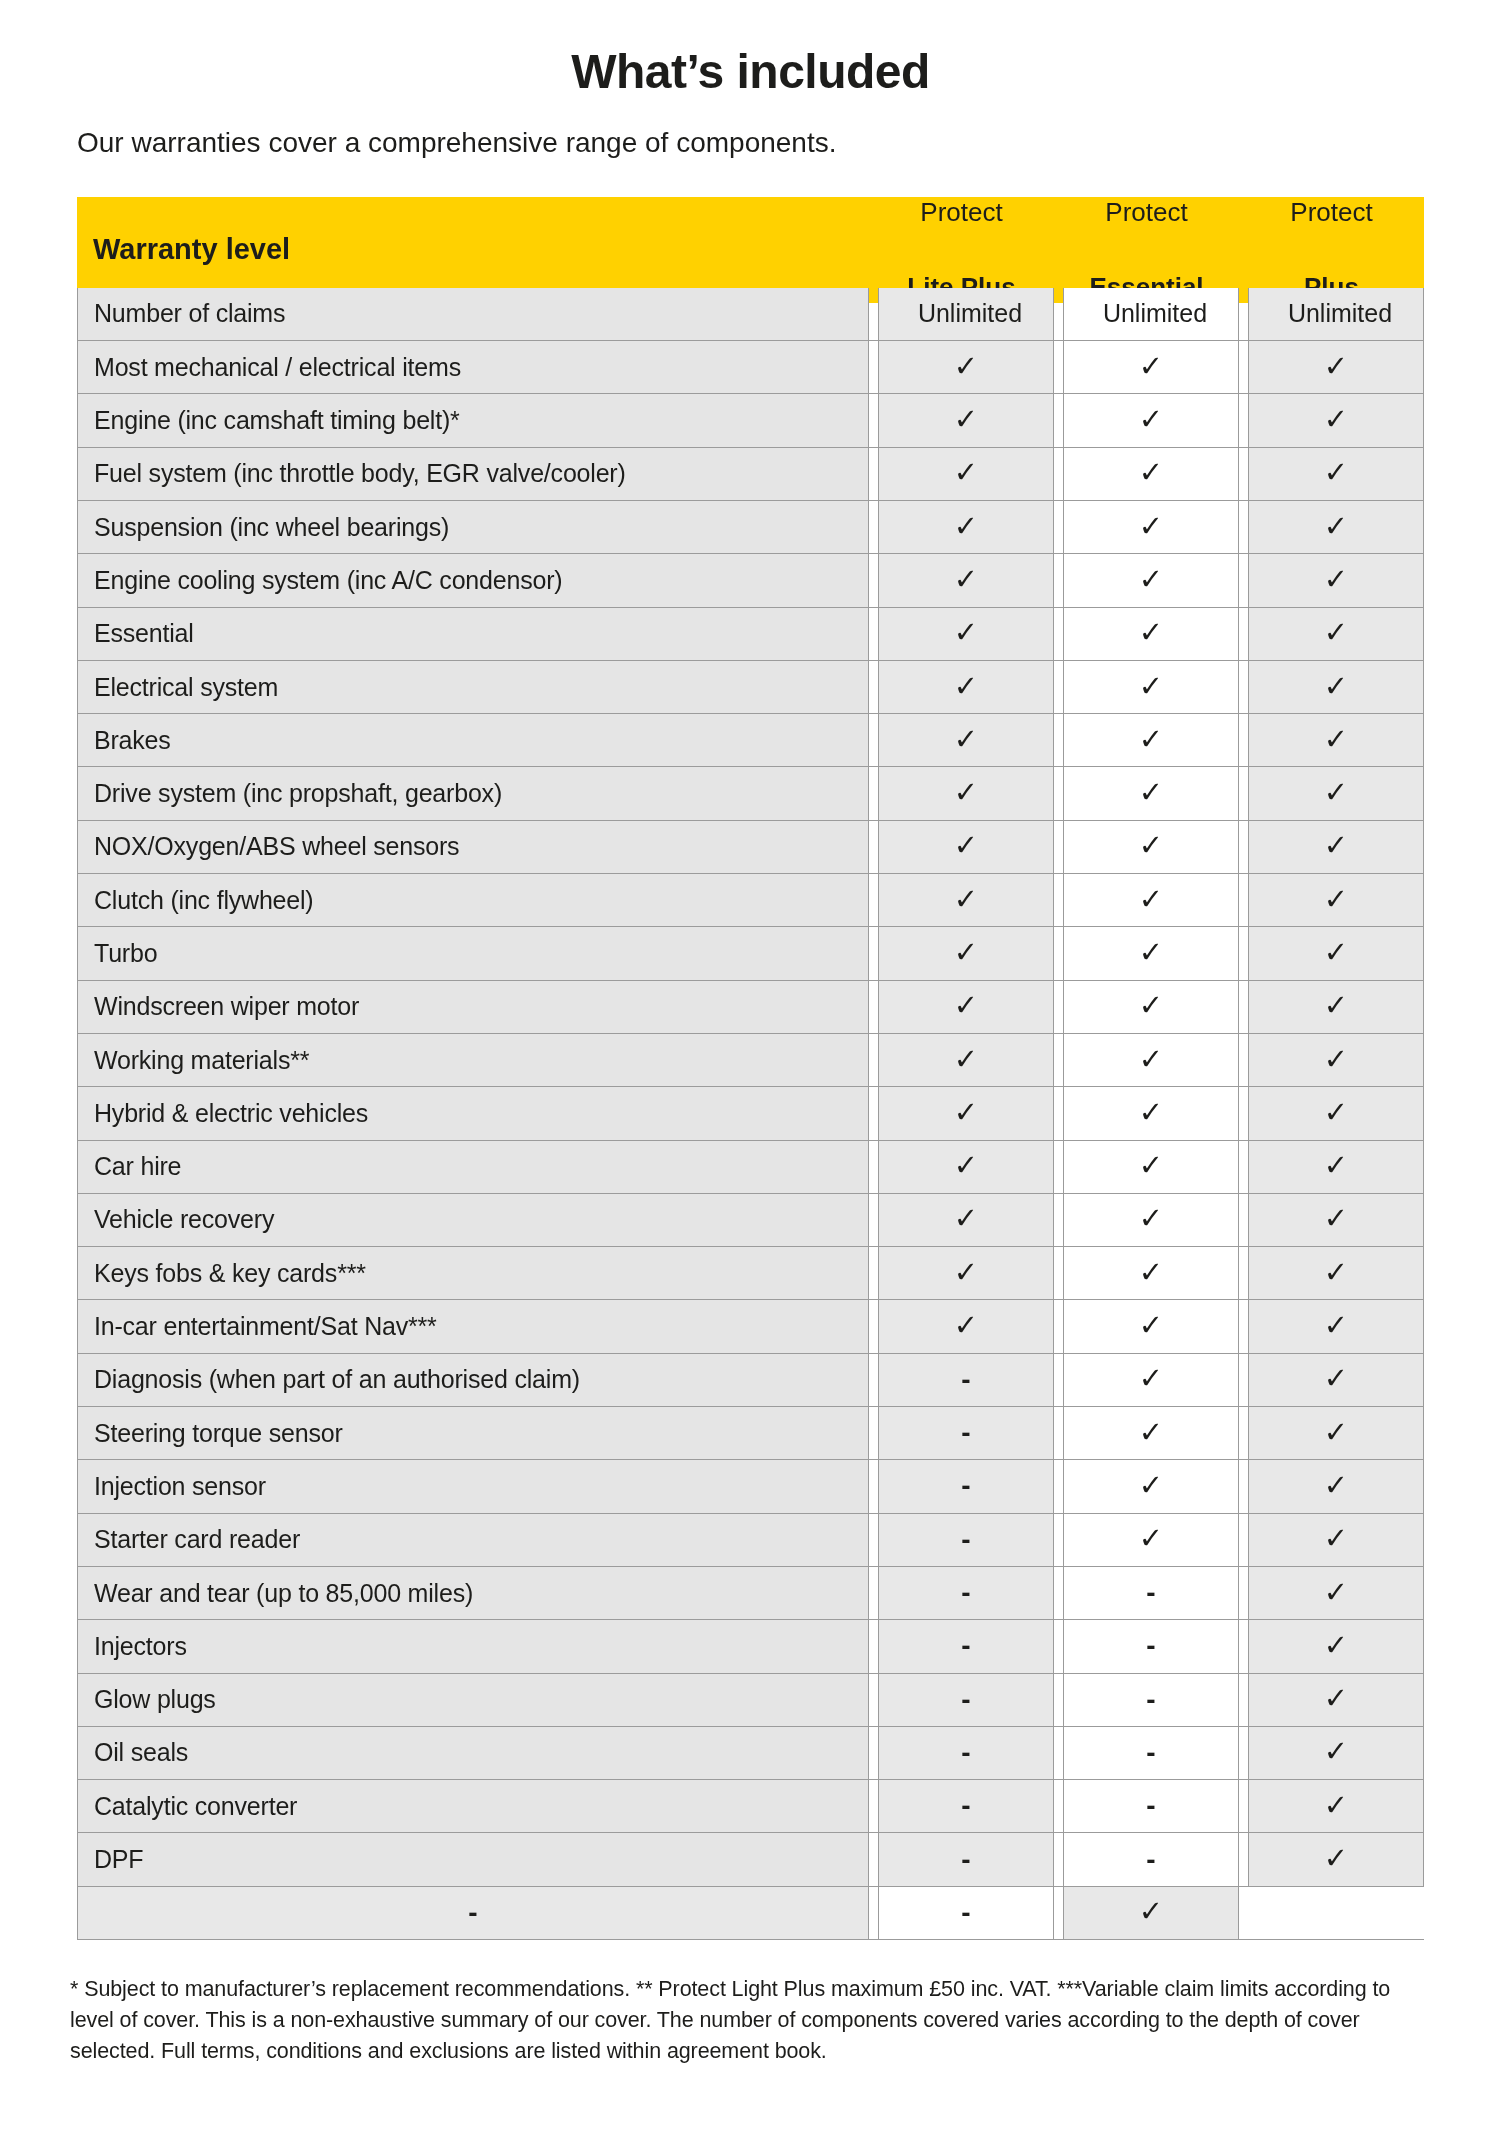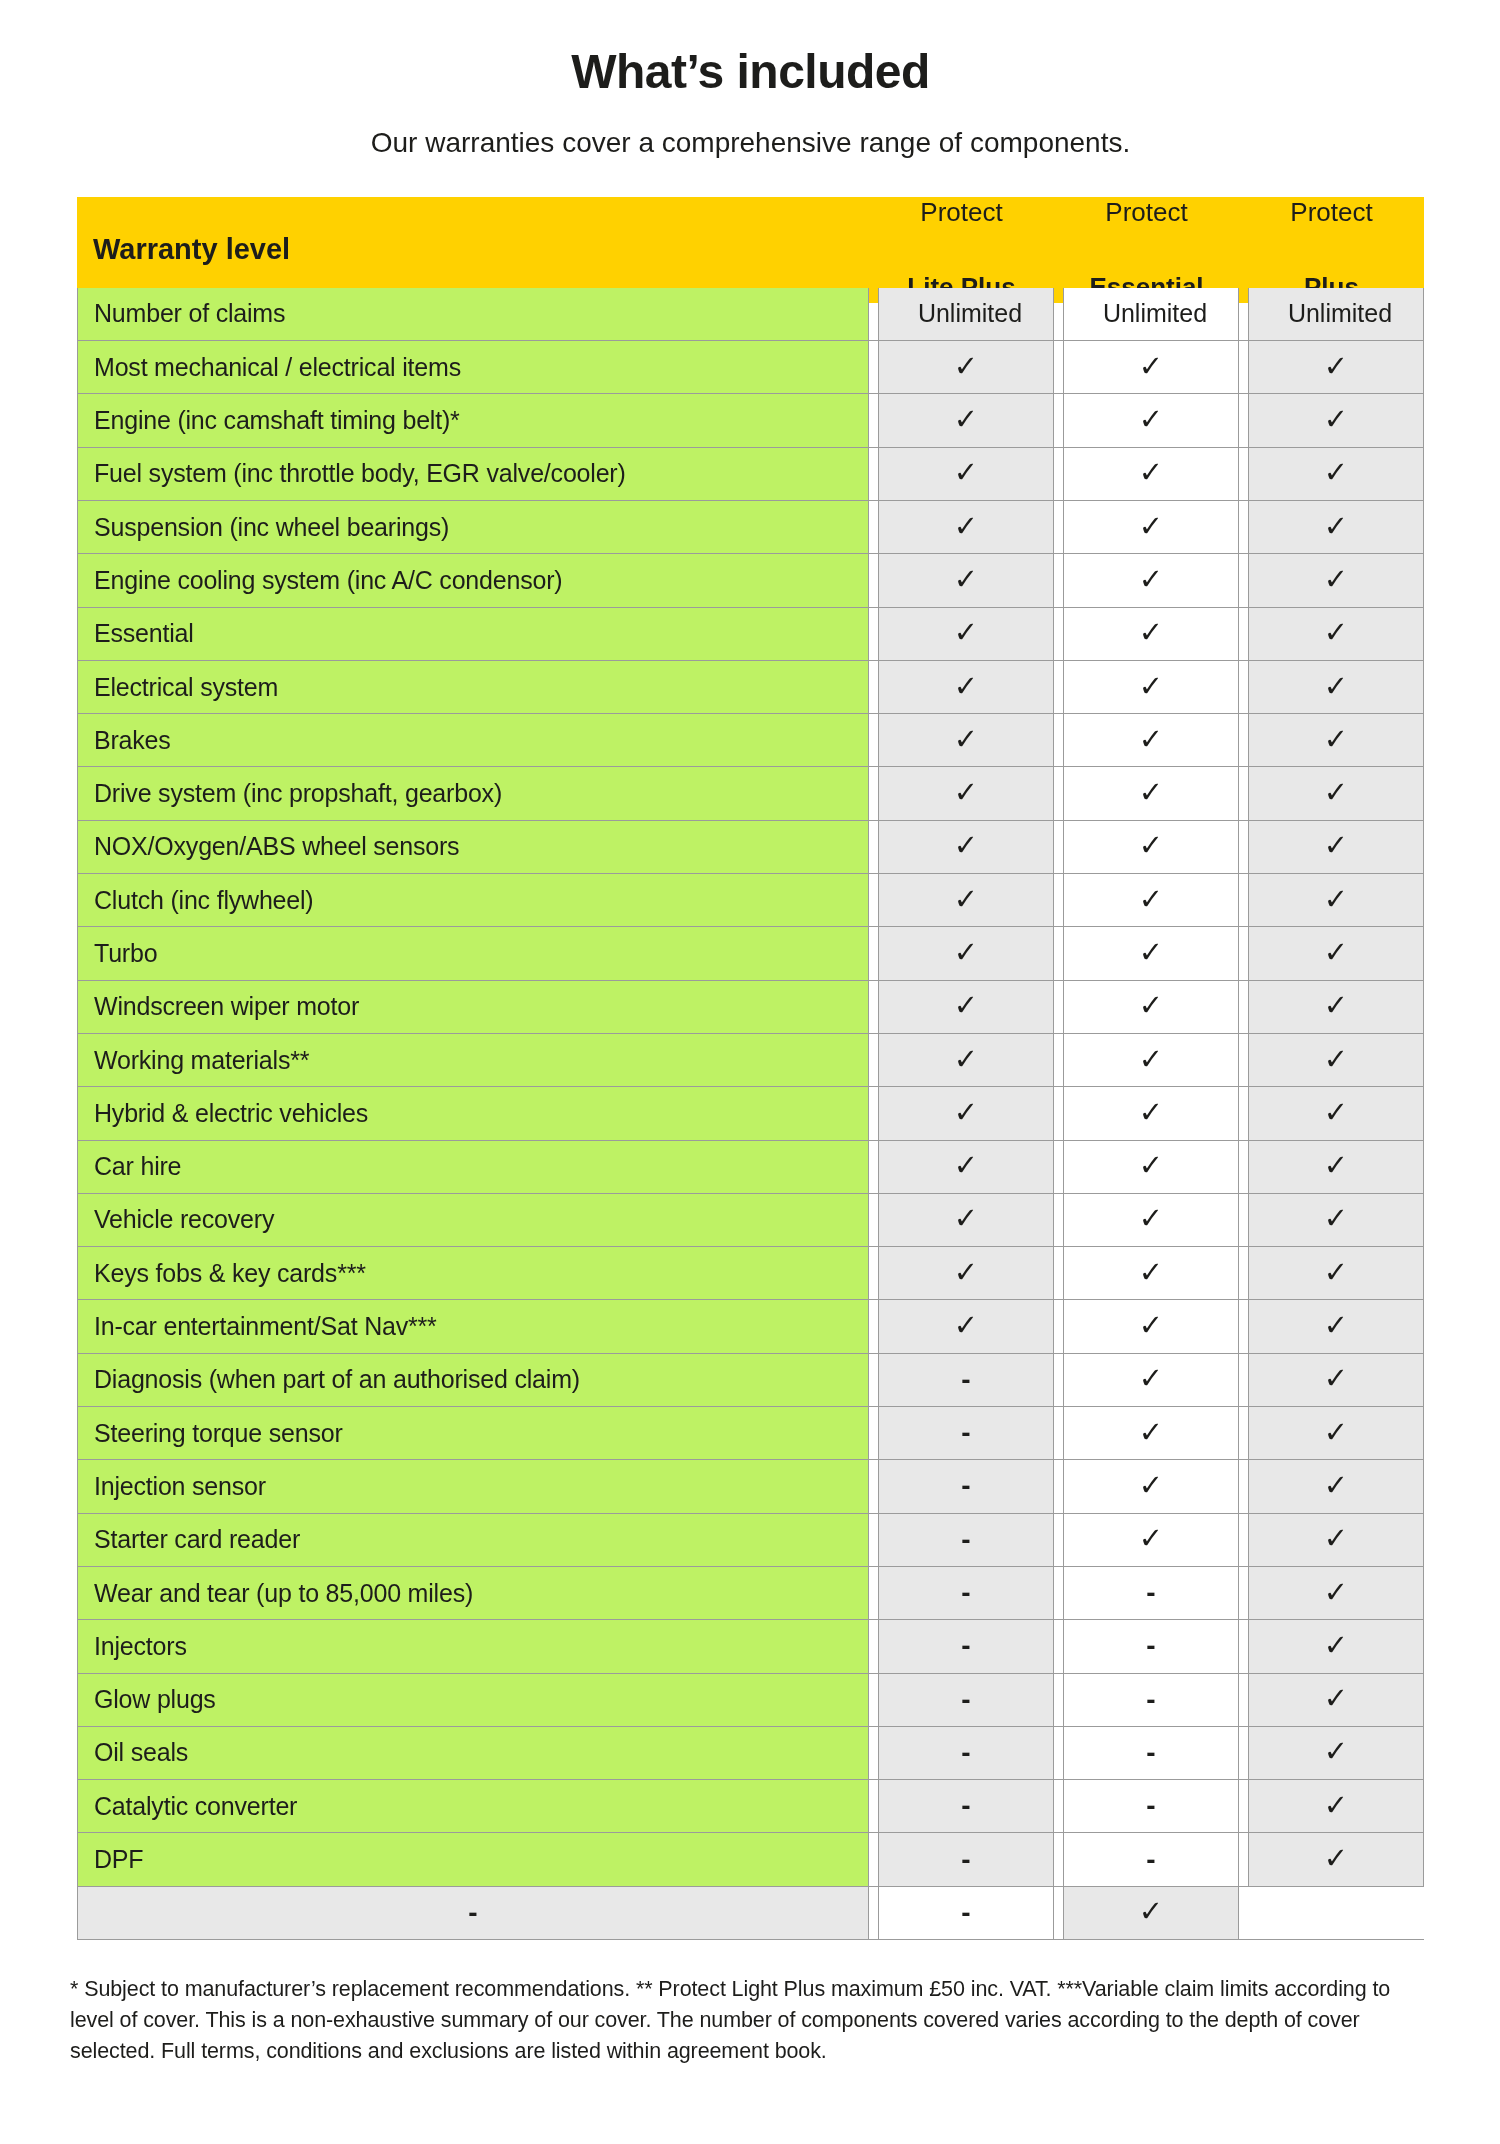--- a/index.html
+++ b/index.html
@@ -10,21 +10,21 @@
     color:#1d1d1b;
     -webkit-font-smoothing:antialiased;
   }
   .page { padding:44px 76px 0 77px; }
 
   .title {
     font-size:48px; font-weight:bold; margin:0;
     letter-spacing:-0.5px; line-height:1.15;text-align:center;
   }
   .subtitle {
-    font-size:28px; margin:27px 0 0 0; line-height:1.2;text-align:center;
+    font-size:28px; margin:27px 0 0 0; line-height:1.2;
   }
 
   .w-table { margin-top:37px; width:1347px; }
 
   
   .thead {
     display:grid;
     grid-template-columns:792px 1fr 1fr 1fr;
     column-gap:0;
     height:83px;
@@ -49,21 +49,21 @@
     column-gap:9px;
     height:52.3px;
     border-bottom:1.5px solid var(--line,#9B9B9B);
   }
   .td {
     display:flex; align-items:center;
     border-left:1.5px solid var(--line,#9B9B9B);
     border-right:1.5px solid var(--line,#9B9B9B);
     box-sizing:border-box;
   }
-  .td.label { padding-left:16px; font-size:25px; letter-spacing:-0.2px; background:#bef264; }
+  .td.label { padding-left:16px; font-size:25px; letter-spacing:-0.2px; background:#e5e5e5; }
   .td.val   { justify-content:center; }
   .td.val.gray  { background:var(--cell,#E8E8E8); }
   .td.val.white { background:#ffffff; }
 
   .check {
     font-family:"DejaVu Sans", sans-serif;
     font-size:29px; font-weight:400; line-height:1;
     transform:translateY(-1px);
   }
   .dash { font-size:28px; font-weight:bold; line-height:1; }

